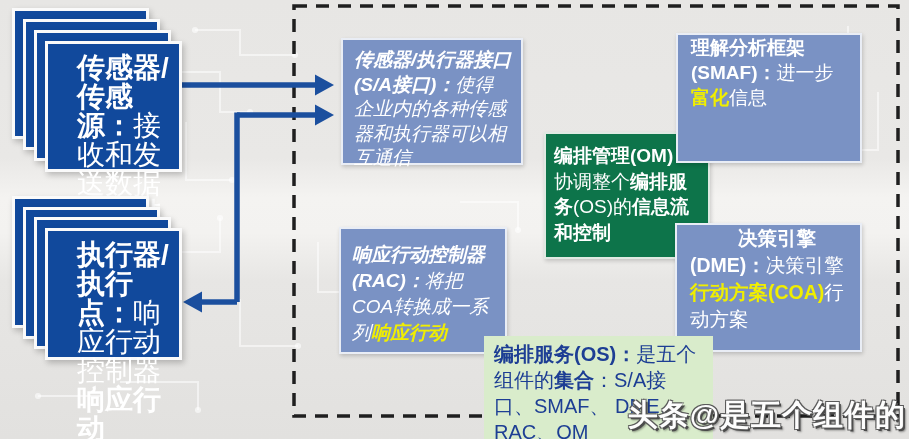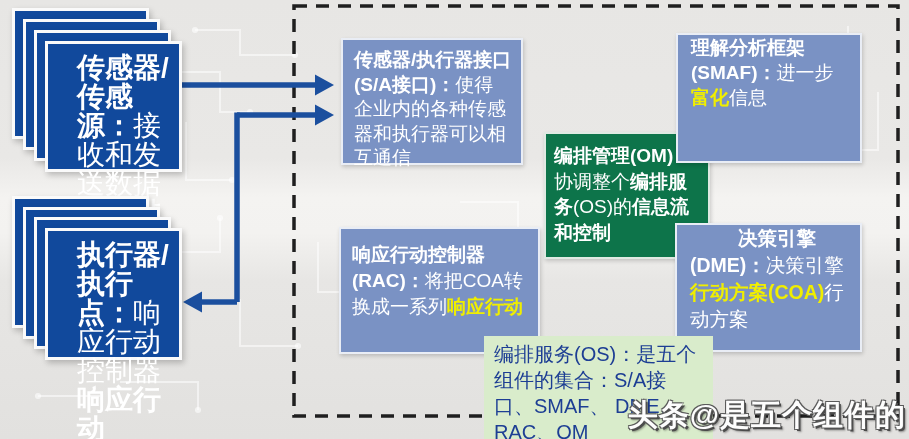--- a/index.html
+++ b/index.html
@@ -13,21 +13,21 @@
   
   .stack-card{position:absolute;width:137px;height:131px;background:var(--navy,#11499c);
     border:3px solid #fafafa;box-sizing:border-box;box-shadow:2px 3px 6px rgba(0,0,0,.22);z-index:2;}
   .stack-text{color:#fff;font-size:28px;line-height:29px;padding:9px 6px 0 29px;}
 
   
   .node{position:absolute;box-sizing:border-box;color:#fff;font-size:19px;line-height:25px;
     background:var(--steel,#7a92c4);border:2px solid #e9edf5;box-shadow:1px 2px 4px rgba(0,0,0,.18);}
   .node.z-top{z-index:3;}
   .node.z-mid{z-index:2;}
-  .pad{padding:8px 9px 0 11px;}
+  .pad{padding:8px 9px 0 11px;font-style:italic;}
   .vcenter{display:flex;align-items:flex-start;padding:0 10px 0 13px;}
 
   .node-om{background:var(--green,#0d744a);border:2px solid #dfe9e2;line-height:25.5px;padding:9px 7px 0 8px;}
   .node-os{background:var(--lightgreen,#d9eccb);color:var(--navyText,#1d3e94);
     border:none;font-size:20px;line-height:26px;padding:5px 8px 0 10px;z-index:4;box-shadow:none;}
 
   .watermark{position:absolute;right:3px;bottom:3px;z-index:5;font-size:30px;font-weight:bold;
     letter-spacing:1px;color:#fdfdfd;white-space:nowrap;
     text-shadow:-1px -1px 0 #5a5a5a,1px -1px 0 #5a5a5a,-1px 1px 0 #5a5a5a,2px 2px 0 #4b4b4b,3px 3px 2px rgba(0,0,0,.35);}
 </style>
@@ -108,27 +108,27 @@
   </div>
 
   <div class="node z-top pad" style="left:341px;top:38px;width:182px;height:127px;line-height:24.5px">
     <div><span style="font-weight: bold;">传感器/执行器接口(S/A接口)：</span><span>使得企业内的各种传感器和执行器可以相互通信</span></div>
   </div>
 
   <div class="node z-top vcenter" style="left:676px;top:33px;width:186px;height:130px">
     <div><span style="font-weight: bold;">理解分析框架(SMAF)：</span><span>进一步</span><span style="font-weight: bold; color: rgb(240, 238, 0);">富化</span><span>信息</span></div>
   </div>
 
-  <div class="node z-top pad" style="left:339px;top:227px;width:201px;height:127px;line-height:26px;padding-top:13px">
+  <div class="node z-top pad" style="left:339px;top:227px;width:168px;height:127px;line-height:26px;padding-top:13px">
     <div><span style="font-weight: bold;">响应行动控制器(RAC)：</span><span>将把COA转换成一系列</span><span style="font-weight: bold; color: rgb(240, 238, 0);">响应行动</span></div>
   </div>
 
   <div class="node z-top vcenter" style="left:675px;top:223px;width:187px;height:129px;font-size:19.5px;line-height:27px">
     <div><span style="font-weight: bold; margin-left: 48px;">决策引擎(DME)：</span><span>决策引擎</span><span style="font-weight: bold; color: rgb(240, 238, 0);">行动方案(COA)</span><span>行动方案</span></div>
   </div>
 
   <div class="node node-os" style="left:484px;top:336px;width:229px;height:103px">
-    <div><span style="font-weight: normal;">编排服务(OS)：</span><span>是五个组件的</span><span style="font-weight: normal;">集合</span><span>：S/A接口、SMAF、 DME、 RAC、OM</span></div>
+    <div><span style="font-weight: bold;">编排服务(OS)：</span><span>是五个组件的</span><span style="font-weight: bold;">集合</span><span>：S/A接口、SMAF、 DME、 RAC、OM</span></div>
   </div>
 
   <div class="watermark">头条@是五个组件的</div>
 
 </div>
 
 </body></html>

